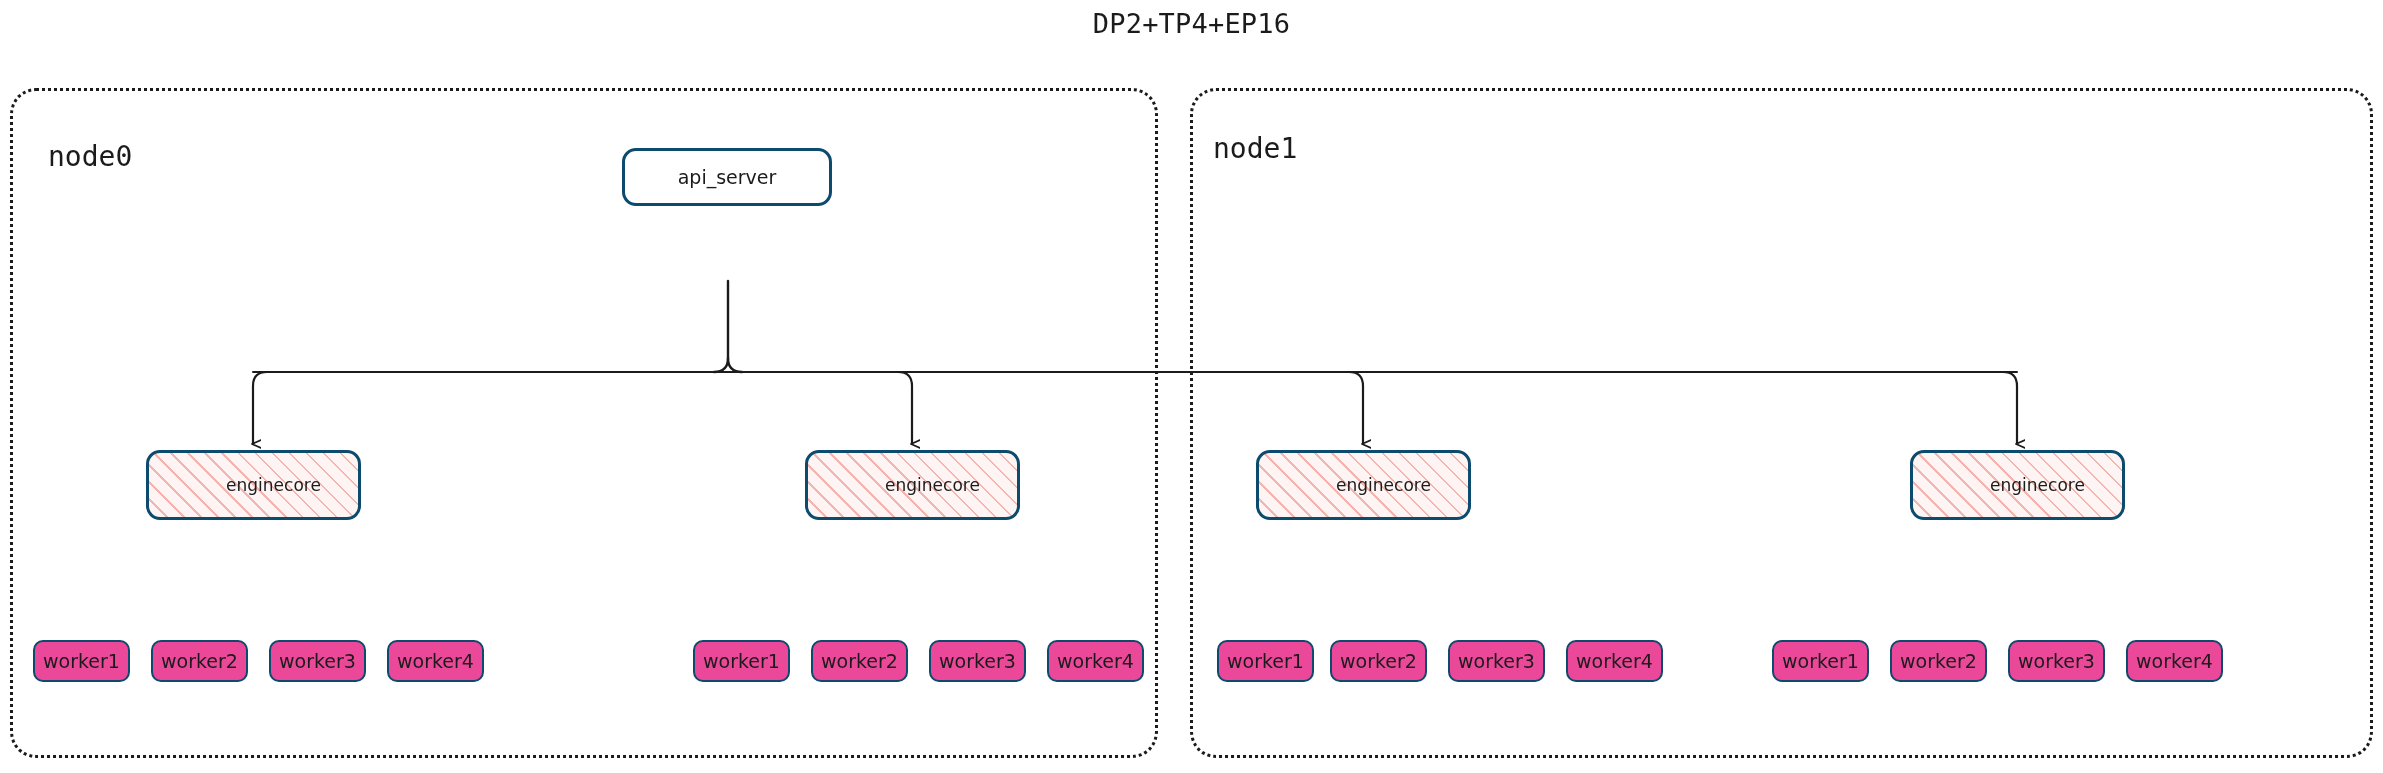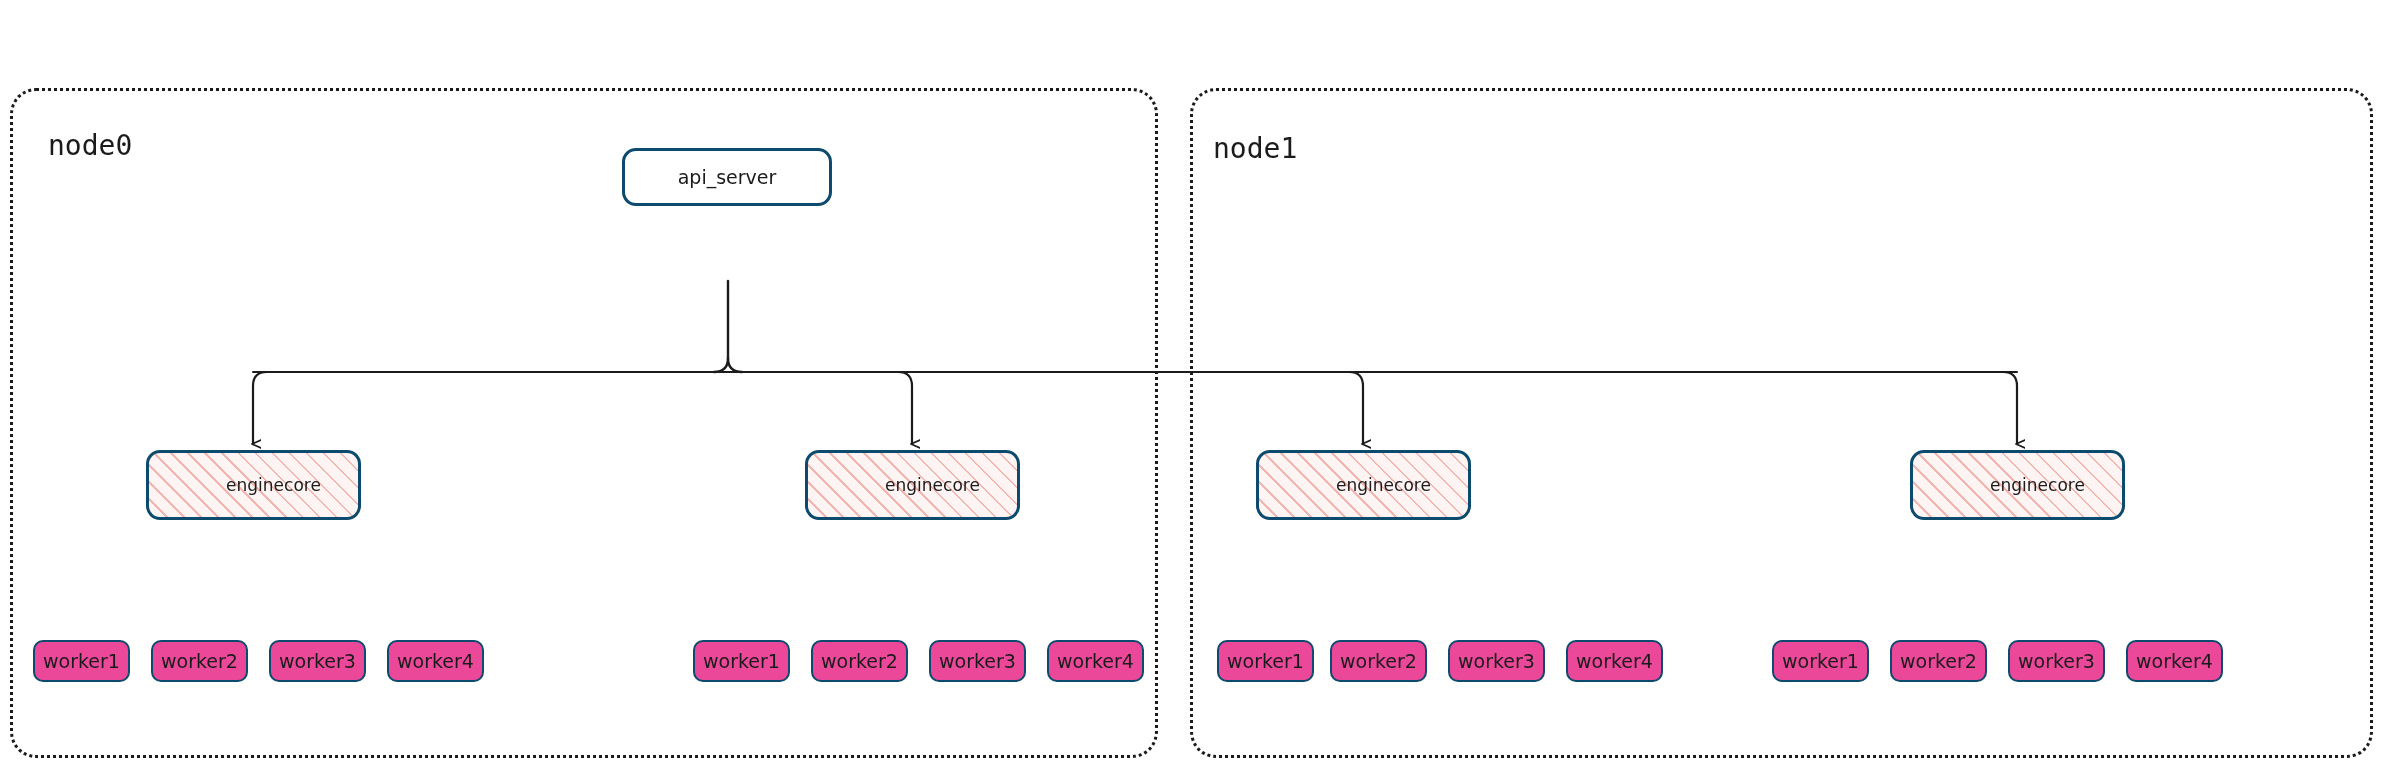--- a/index.html
+++ b/index.html
@@ -118,39 +118,40 @@
     width: 2383px;
     height: 773px;
     pointer-events: none;
   }
 </style>
 </head>
 <body>
 
 <div id="diagram-root">
 
+  <div class="diagram-title">DP2+TP4+EP16</div>
 
   <svg id="connectors" viewBox="0 0 2383 773" xmlns="http://www.w3.org/2000/svg">
       <defs>
         <marker id="arrowhead" markerWidth="10" markerHeight="10" refX="5" refY="8" orient="auto" markerUnits="userSpaceOnUse">
           <path d="M1,0 L5,9 L9,0" fill="none" stroke="#1b1b1b" stroke-width="1.8" stroke-linecap="round" stroke-linejoin="round"></path>
         </marker>
       </defs>
       <path d="M728,281 L728,358 Q728,372 742,372" fill="none" stroke="#1b1b1b" stroke-width="2.4" stroke-linecap="round" stroke-linejoin="round"></path>
       <path d="M728,358 Q728,372 714,372" fill="none" stroke="#1b1b1b" stroke-width="2.4" stroke-linecap="round" stroke-linejoin="round"></path>
       <path d="M253,372 L2017,372" fill="none" stroke="#1b1b1b" stroke-width="2" stroke-linecap="round" stroke-linejoin="round"></path>
       <path d="M267,372 Q253,372 253,386 L253,444" fill="none" stroke="#1b1b1b" stroke-width="2.2" stroke-linecap="round" stroke-linejoin="round" marker-end="url(#arrowhead)"></path>
       <path d="M898,372 Q912,372 912,386 L912,444" fill="none" stroke="#1b1b1b" stroke-width="2.2" stroke-linecap="round" stroke-linejoin="round" marker-end="url(#arrowhead)"></path>
       <path d="M1349,372 Q1363,372 1363,386 L1363,444" fill="none" stroke="#1b1b1b" stroke-width="2.2" stroke-linecap="round" stroke-linejoin="round" marker-end="url(#arrowhead)"></path>
       <path d="M2003,372 Q2017,372 2017,386 L2017,444" fill="none" stroke="#1b1b1b" stroke-width="2.2" stroke-linecap="round" stroke-linejoin="round" marker-end="url(#arrowhead)"></path>
     </svg>
 
   <div id="nodes-layer">
       <div class="node-box" style="left: 10px; top: 88px; width: 1148px; height: 670px;"></div>
-      <div class="node-label" style="left: 48px; top: 129px;">node0</div>
+      <div class="node-label" style="left: 48px; top: 140px;">node0</div>
       <div class="rbox box-engine" style="left: 146px; top: 450px; width: 215px; height: 70px;">
         <span class="inner-label">enginecore</span>
       </div>
       <div class="rbox box-worker" style="left: 33px; top: 640px; width: 97px; height: 42px;">
         <span class="inner-label">worker1</span>
       </div>
       <div class="rbox box-worker" style="left: 151px; top: 640px; width: 97px; height: 42px;">
         <span class="inner-label">worker2</span>
       </div>
       <div class="rbox box-worker" style="left: 269px; top: 640px; width: 97px; height: 42px;">

